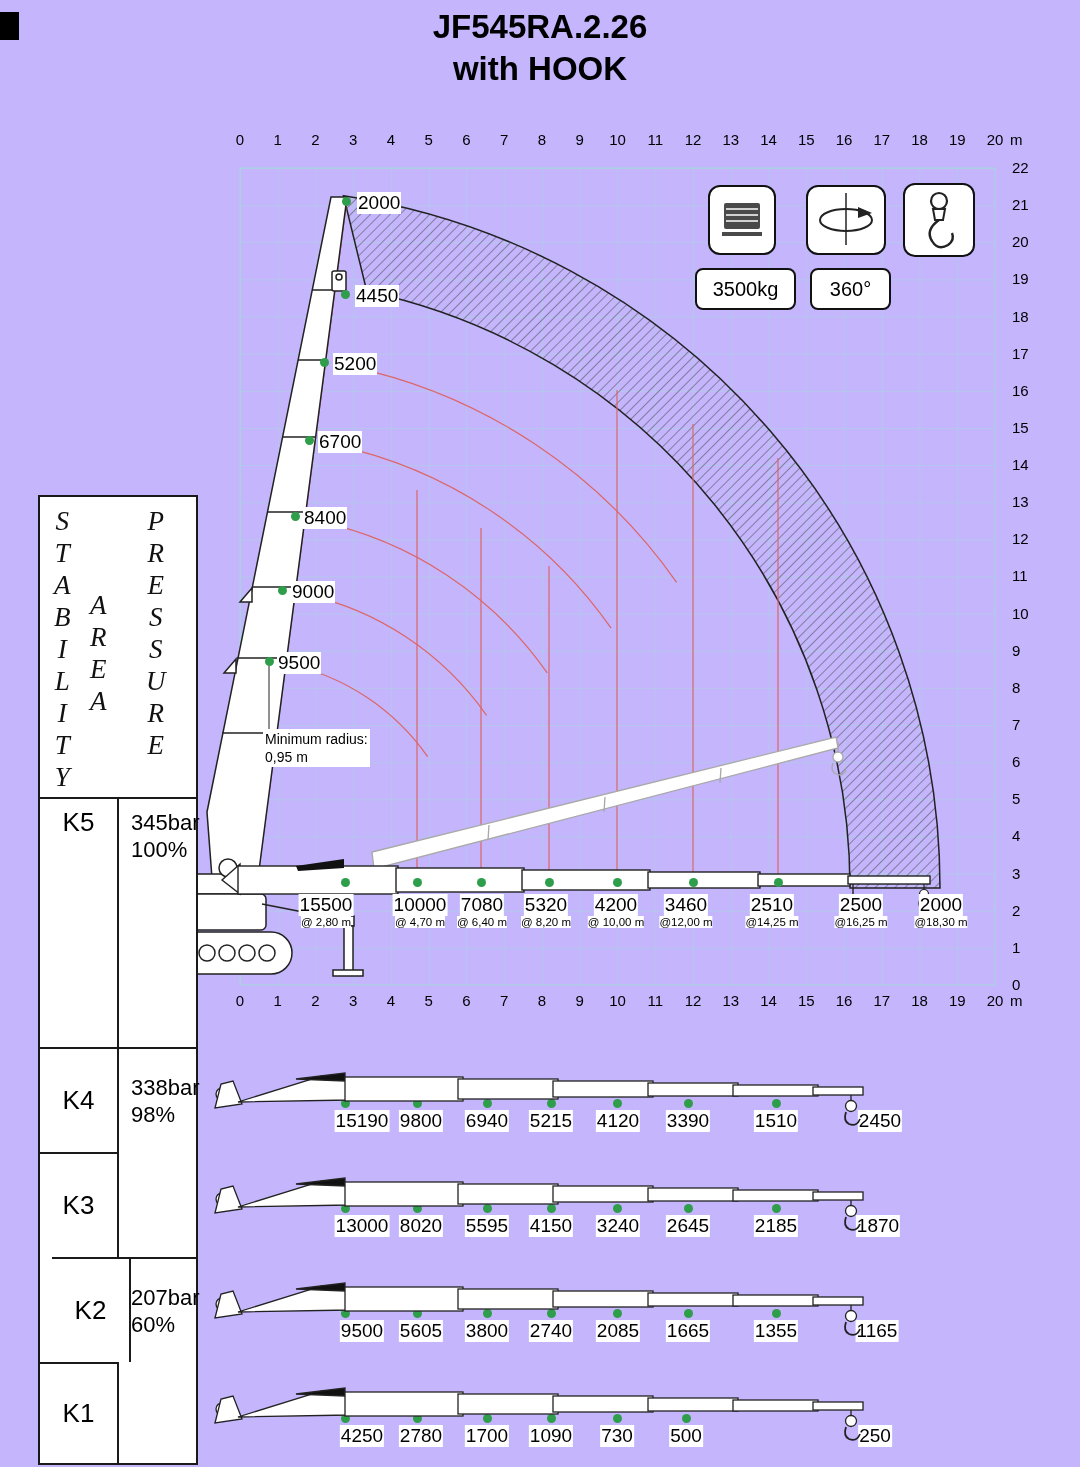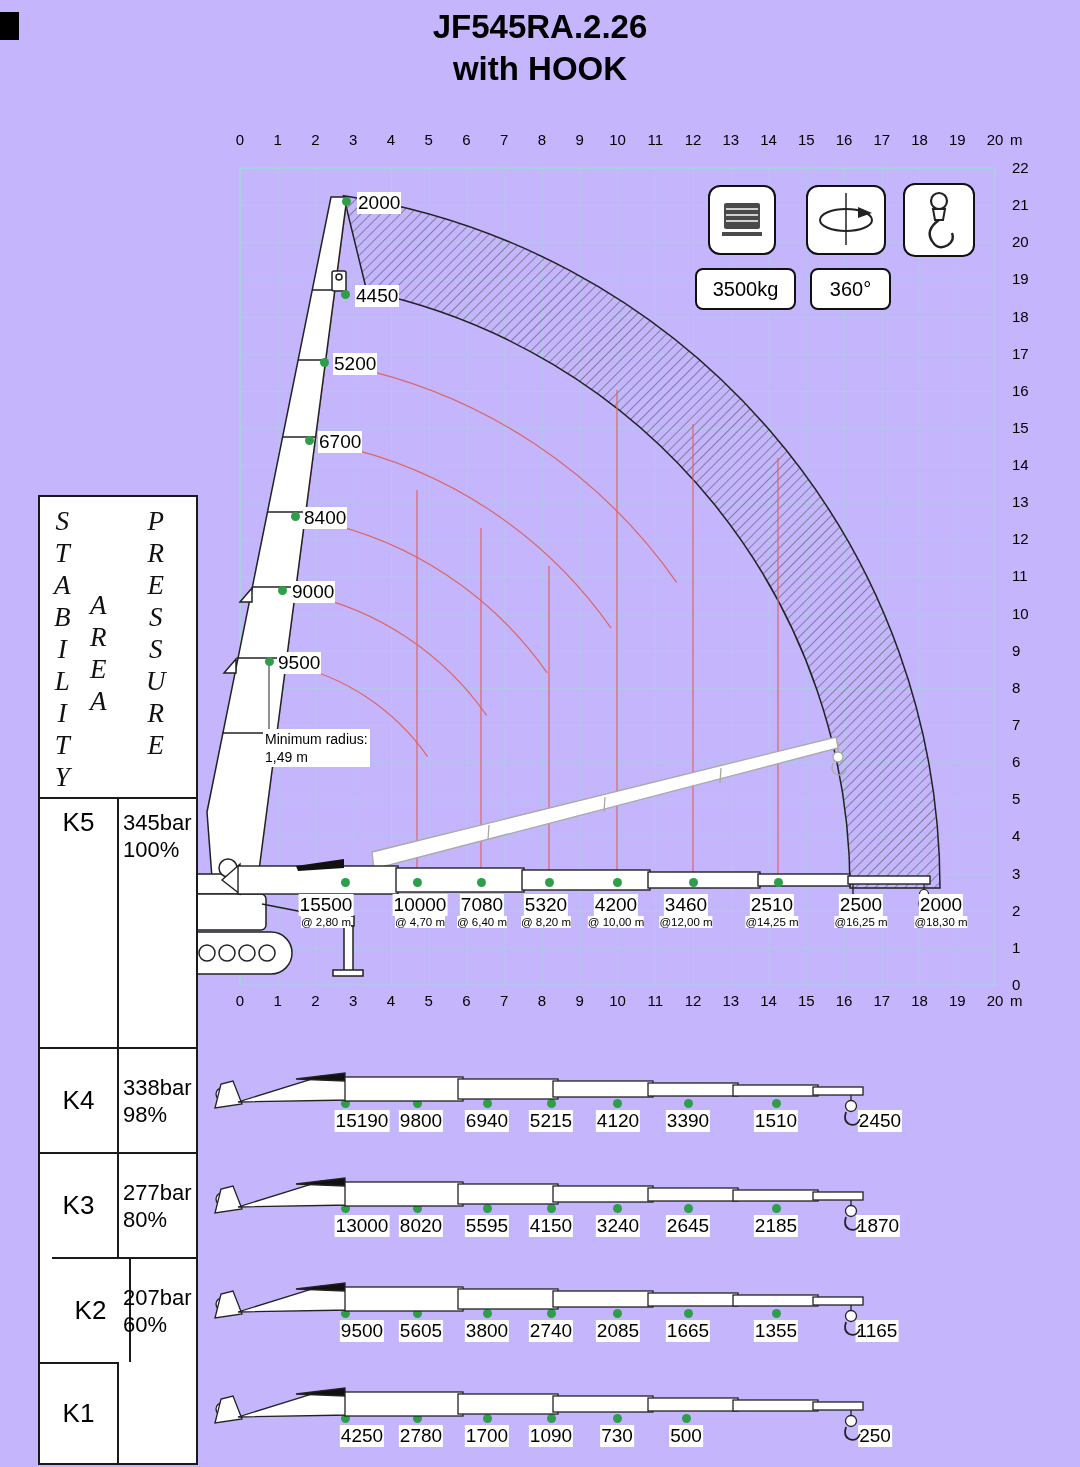--- a/index.html
+++ b/index.html
@@ -12,21 +12,21 @@
   .sub{font-size:11.5px;white-space:nowrap;background:#fff;}
   .caplabel{font-size:19px;background:#fff;padding:0 1px;white-space:nowrap;}
   .dot{width:9px;height:9px;border-radius:50%;background:#2e9e4a;}
   .ctr{transform:translateX(-50%);}
   .badge{border:2.5px solid #111;border-radius:8px;background:#fff;display:flex;align-items:center;justify-content:center;font-size:20px;}
   .iconbox{border:2.5px solid #111;border-radius:12px;background:#fff;}
   .minrad{font-size:14px;line-height:18px;background:#fff;padding:1px 2px;white-space:nowrap;}
   #stab-table{left:38px;top:495px;width:160px;height:970px;border:2px solid #1a1a1a;box-sizing:border-box;background:#fff;}
   .cell{position:absolute;box-sizing:border-box;display:flex;}
   .c1{left:0;width:79px;border-right:2px solid #1a1a1a;justify-content:center;}
-  .c2{left:79px;width:77px;padding-left:4px;flex-direction:column;justify-content:center;}
+  .c2{left:79px;width:77px;padding-left:12px;flex-direction:column;justify-content:center;}
   .rowline{border-top:2px solid #1a1a1a;}
   .klabel{font-size:26px;}
   .plabel{font-size:22px;line-height:27px;}
   .vert{position:absolute;font:italic 27px "Liberation Serif",serif;color:#111;}
   .vert div{line-height:32px;text-align:center;}
   svg{position:absolute;left:0;top:0;pointer-events:none;}
 </style>
 </head>
 <body>
 
@@ -163,21 +163,21 @@
   </div>
   <div class="abs badge" style="left:695px;top:268px;width:97px;height:38px;">
     <span>3500kg</span>
   </div>
   <div class="abs badge" style="left:810px;top:268px;width:77px;height:38px;">
     <span>360°</span>
   </div>
 
   <div class="abs minrad" style="left:263px;top:729px;">
     <div>Minimum radius:</div>
-    <div>1,49 m</div>
+    <div>0,95 m</div>
   </div>
 
   <div class="abs" id="stab-table">
     <div class="vert" style="left:14px;top:8px;">
         <div>S</div>
         <div>T</div>
         <div>A</div>
         <div>B</div>
         <div>I</div>
         <div>L</div>
@@ -213,24 +213,20 @@
     <div class="cell c1 rowline" style="top:550px;height:105px;align-items:center;">
       <span class="klabel">K4</span>
       </div>
     <div class="cell c2 rowline" style="top:550px;height:105px;">
       <span class="plabel">338bar</span>
       <span class="plabel">98%</span>
       </div>
 
     <div class="cell c1 rowline" style="top:655px;height:105px;align-items:center;">
       <span class="klabel">K3</span>
-      </div>
-    <div class="cell c2 rowline" style="top:655px;height:105px;">
-      <span class="plabel">277bar</span>
-      <span class="plabel">80%</span>
       </div>
 
     <div class="cell c1 rowline" style="top:760px;height:105px;align-items:center;margin-left:12px;">
       <span class="klabel">K2</span>
       </div>
     <div class="cell c2 rowline" style="top:760px;height:105px;">
       <span class="plabel">207bar</span>
       <span class="plabel">60%</span>
       </div>
 

